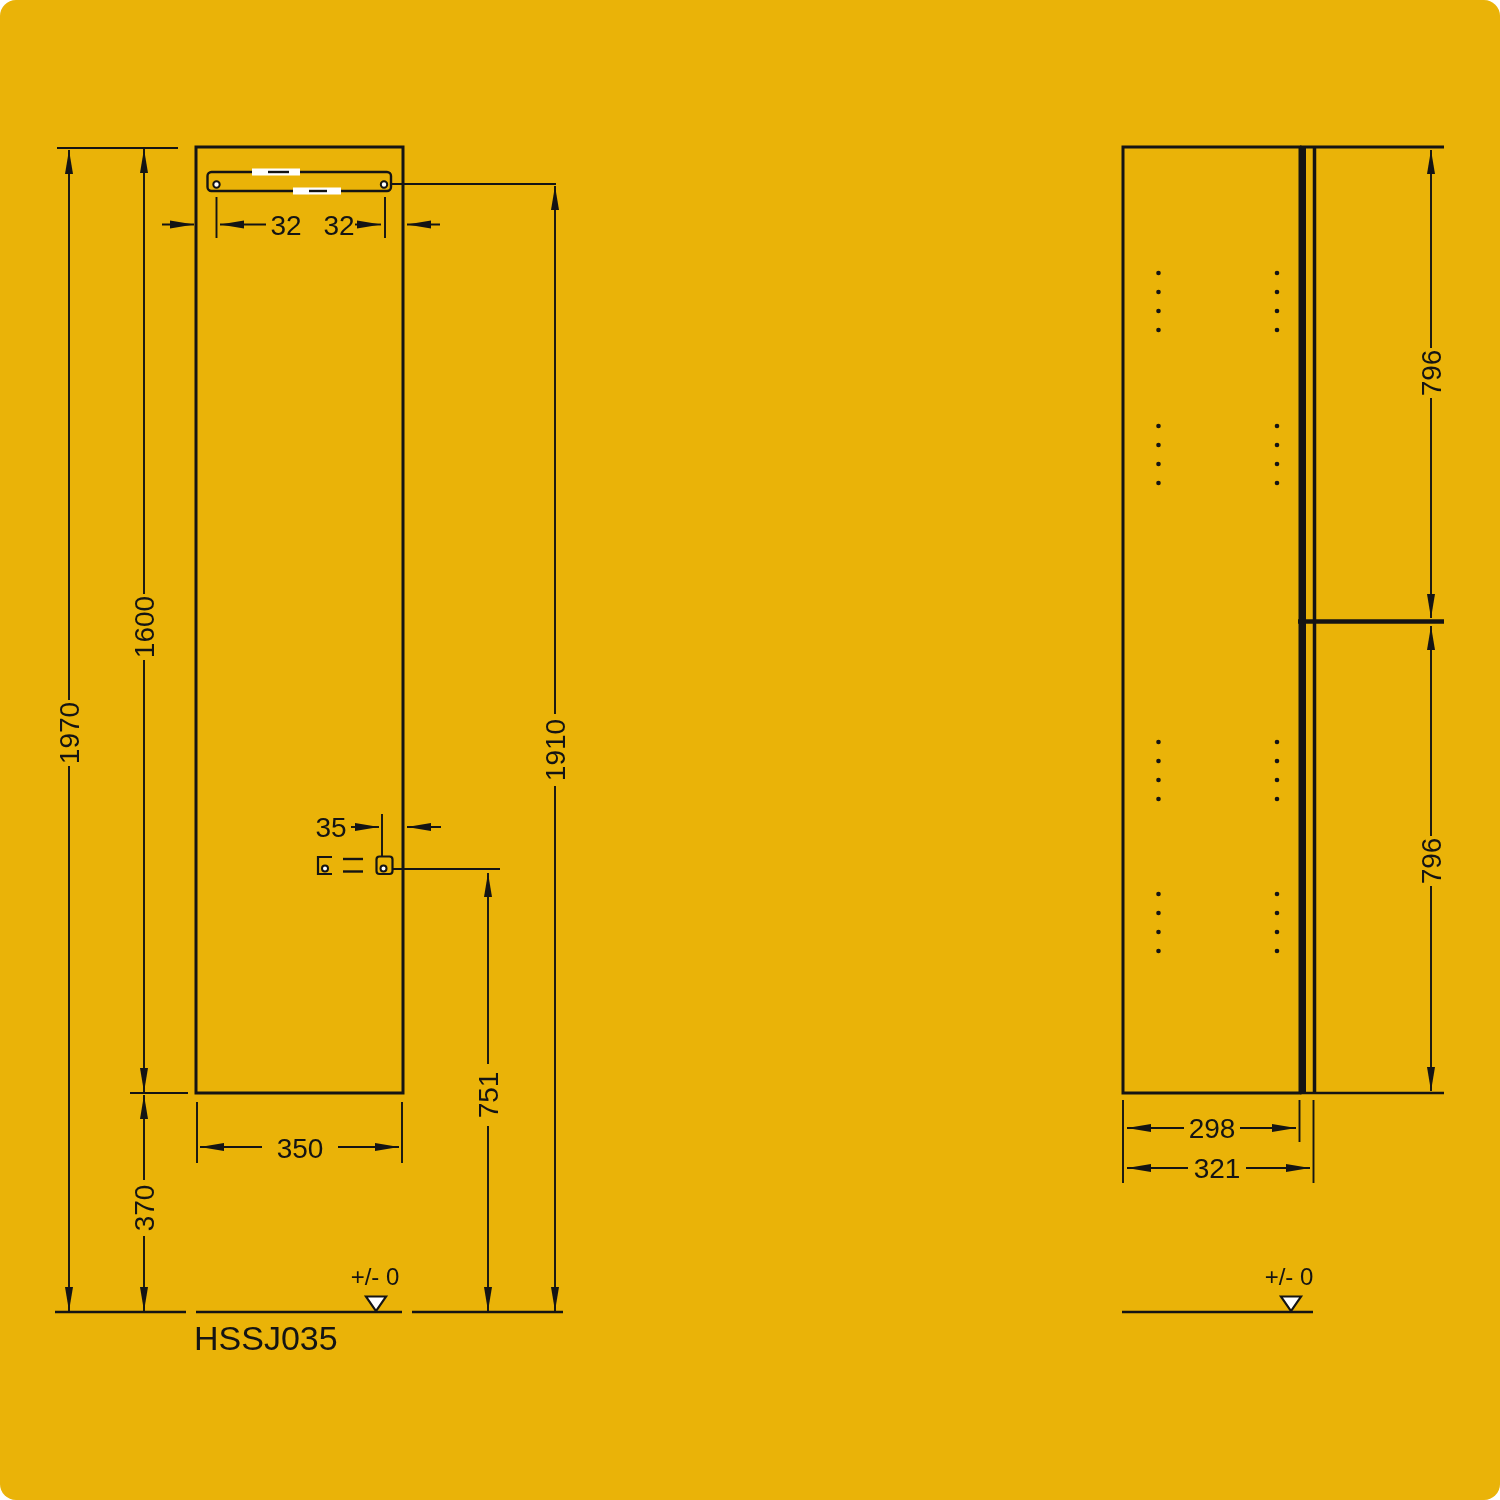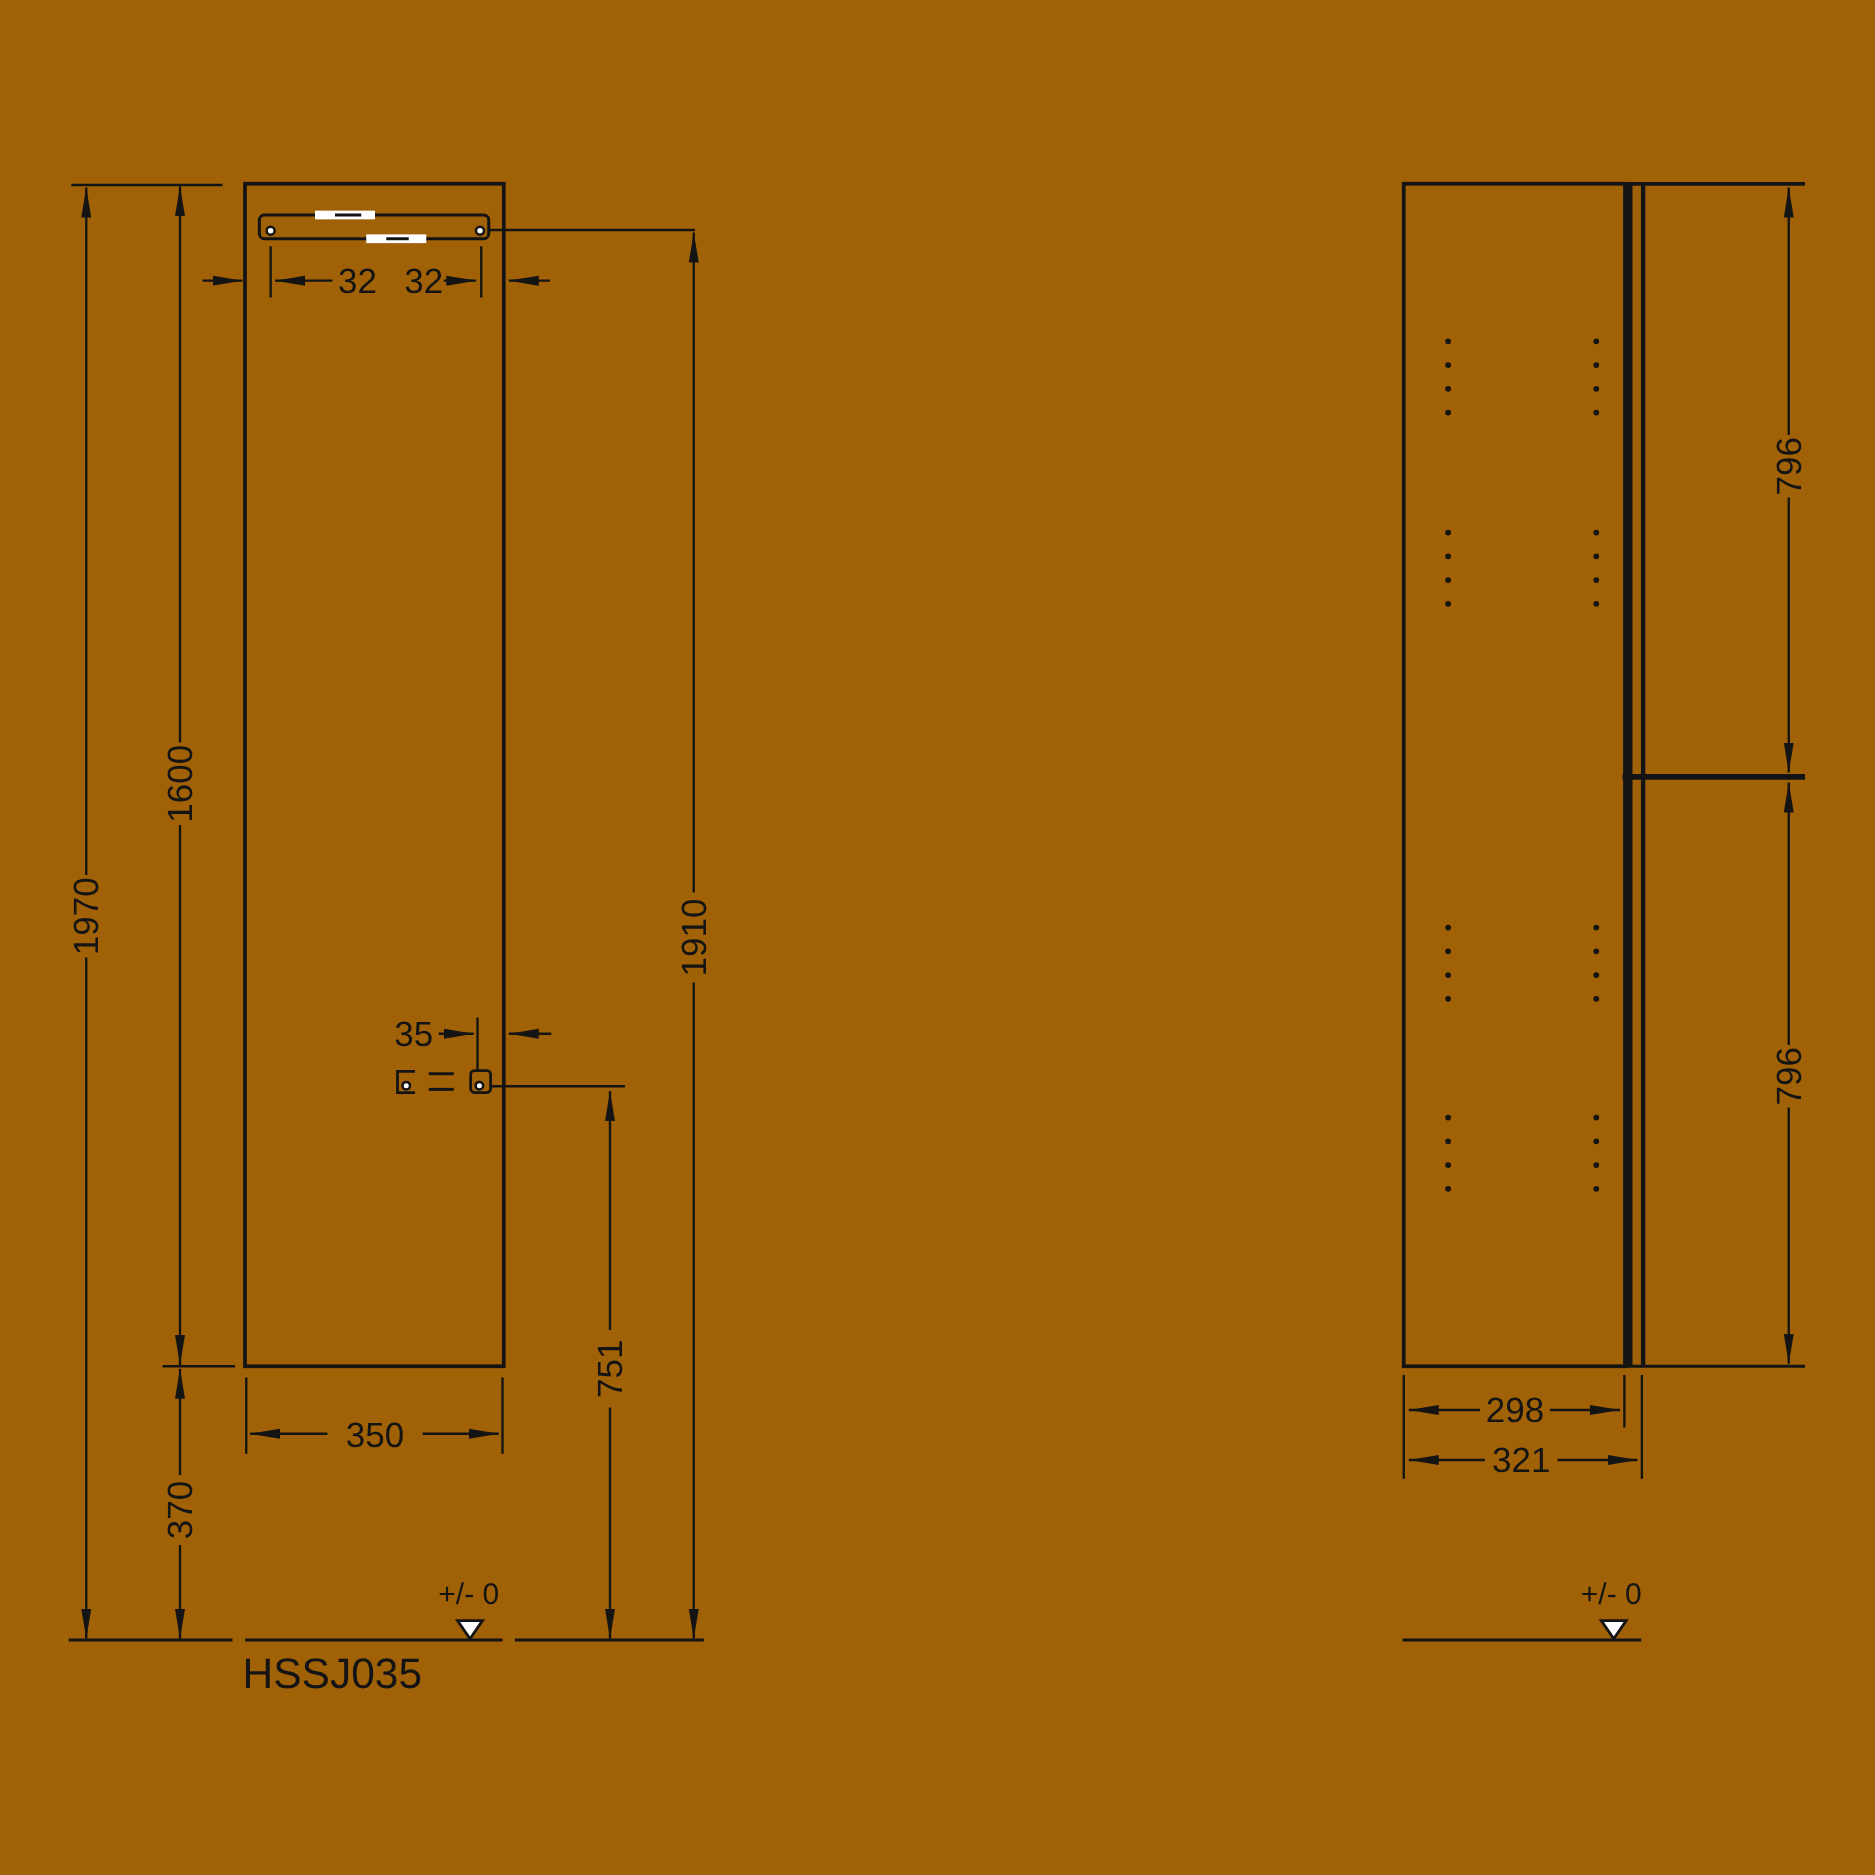--- a/index.html
+++ b/index.html
@@ -1,16 +1,16 @@
 <!DOCTYPE html>
 <html><head>
 <meta charset="utf-8">
 <style>
   html,body{margin:0;padding:0;background:#ffffff;}
-  .canvas{position:relative;width:1500px;height:1500px;background:#a16207;overflow:hidden;}
+  .canvas{position:relative;width:1500px;height:1500px;background:#eab308;overflow:hidden;border-radius:16px;}
   svg{display:block;}
   .ln{stroke:#141414;fill:none;stroke-linecap:butt;}
   .w1{stroke-width:1.9;}
   .w2{stroke-width:2.4;}
   .w3{stroke-width:3;}
   .w4{stroke-width:3.5;}
   .w5{stroke-width:4.5;}
   .w7{stroke-width:7;}
   .hole{fill:#ffffff;stroke:#141414;stroke-width:2;}
   .dot{fill:#141414;stroke:none;}

